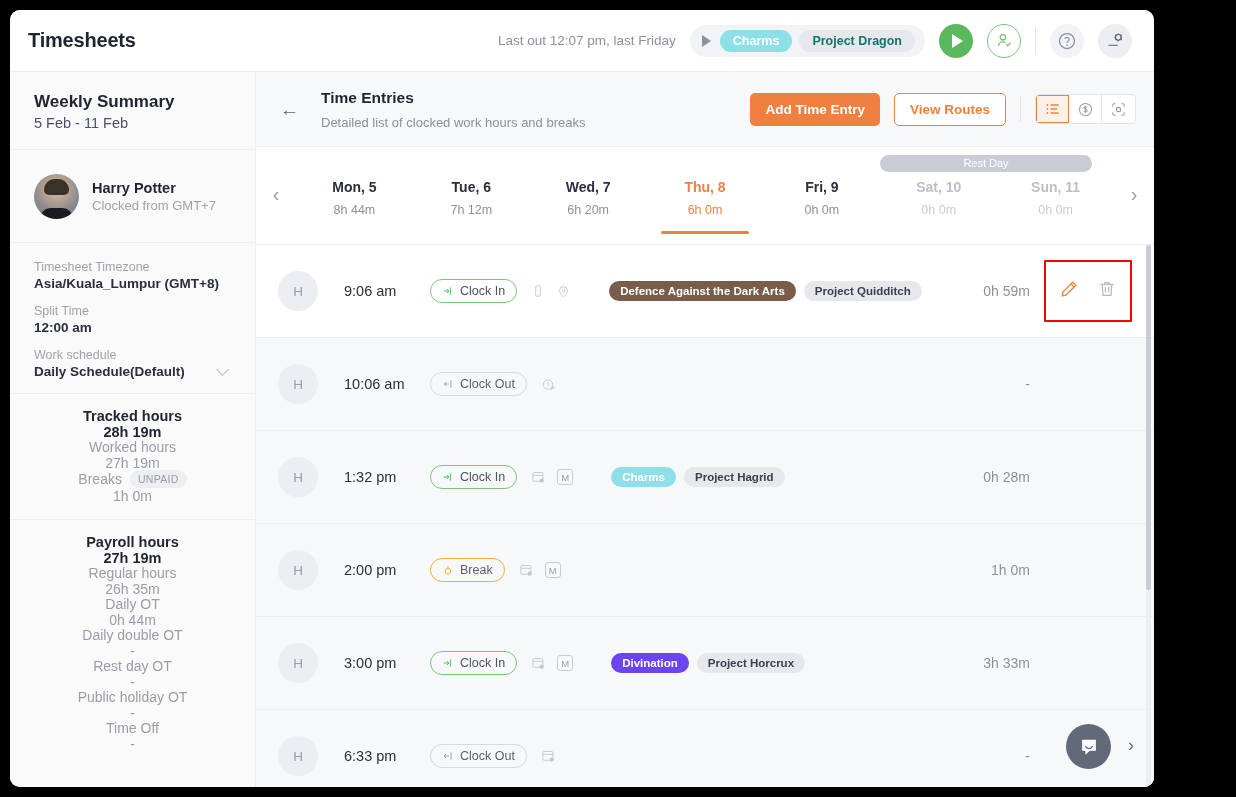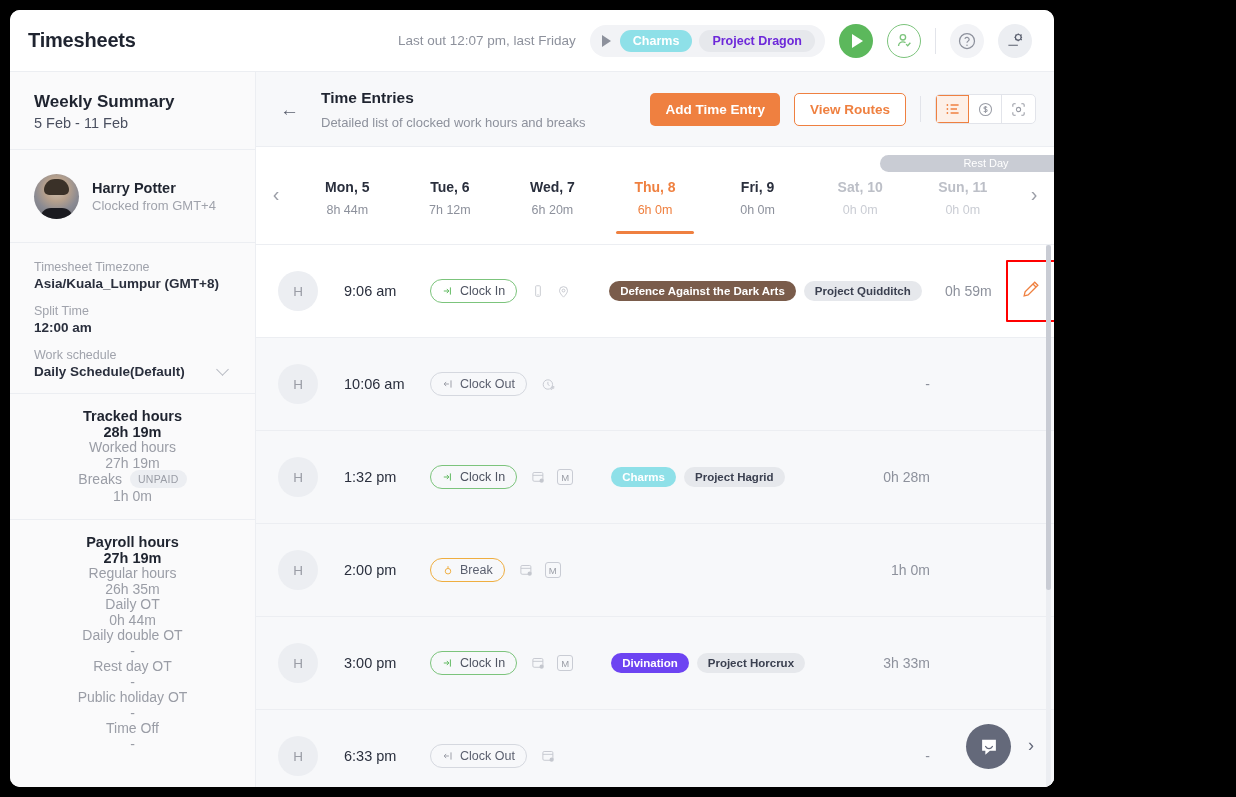--- a/index.html
+++ b/index.html
@@ -4,21 +4,21 @@
 <style>
   * { box-sizing: border-box; margin: 0; padding: 0; }
   html, body {
     width: 1236px; height: 797px;
     background: #000;
     font-family: "Liberation Sans", sans-serif;
     overflow: hidden;
   }
   .device {
     position: absolute; left: 10px; top: 10px;
-    width: 1044px; height: 777px;
+    width: 1144px; height: 777px;
     background: #ffffff;
     border-radius: 10px;
     overflow: hidden;
     display: flex; flex-direction: column;
   }
 
   
   .topbar {
     height: 62px; flex: 0 0 62px;
     background: #ffffff;
@@ -44,21 +44,21 @@
     border-left: 9px solid #8d919c;
     border-top: 6px solid transparent;
     border-bottom: 6px solid transparent;
     margin-right: 2px;
   }
   .chip-task {
     background: #8ee0e8; color: #ffffff; font-size: 12.5px; font-weight: bold;
     border-radius: 13px; padding: 4px 13px; white-space: nowrap;
   }
   .chip-proj {
-    background: #e6e8ec; color: #6d28d9; font-size: 12.5px; font-weight: bold;
+    background: #e6e8ec; color: #0f766e; font-size: 12.5px; font-weight: bold;
     border-radius: 13px; padding: 4px 13px; white-space: nowrap;
   }
   .circle-btn {
     width: 34px; height: 34px; border-radius: 50%;
     display: flex; align-items: center; justify-content: center;
   }
   .btn-play { background: #5cb85c; }
   .btn-play .tri {
     width: 0; height: 0;
     border-left: 11px solid #ffffff;
@@ -311,21 +311,21 @@
     <div class="sidebar">
       <div class="ws-block">
         <div class="ws-title">Weekly Summary</div>
         <div class="ws-range">5 Feb - 11 Feb</div>
       </div>
 
       <div class="person-block">
         <div class="avatar-img"></div>
         <div>
           <div class="person-name">Harry Potter</div>
-          <div class="person-sub">Clocked from GMT+4</div>
+          <div class="person-sub">Clocked from GMT+7</div>
         </div>
       </div>
 
       <div class="meta-block">
         <div class="meta-label">Timesheet Timezone</div>
         <div class="meta-value">Asia/Kuala_Lumpur (GMT+8)</div>
         <div class="meta-label">Split Time</div>
         <div class="meta-value">12:00 am</div>
         <div class="meta-label">Work schedule</div>
         <div class="meta-select">

